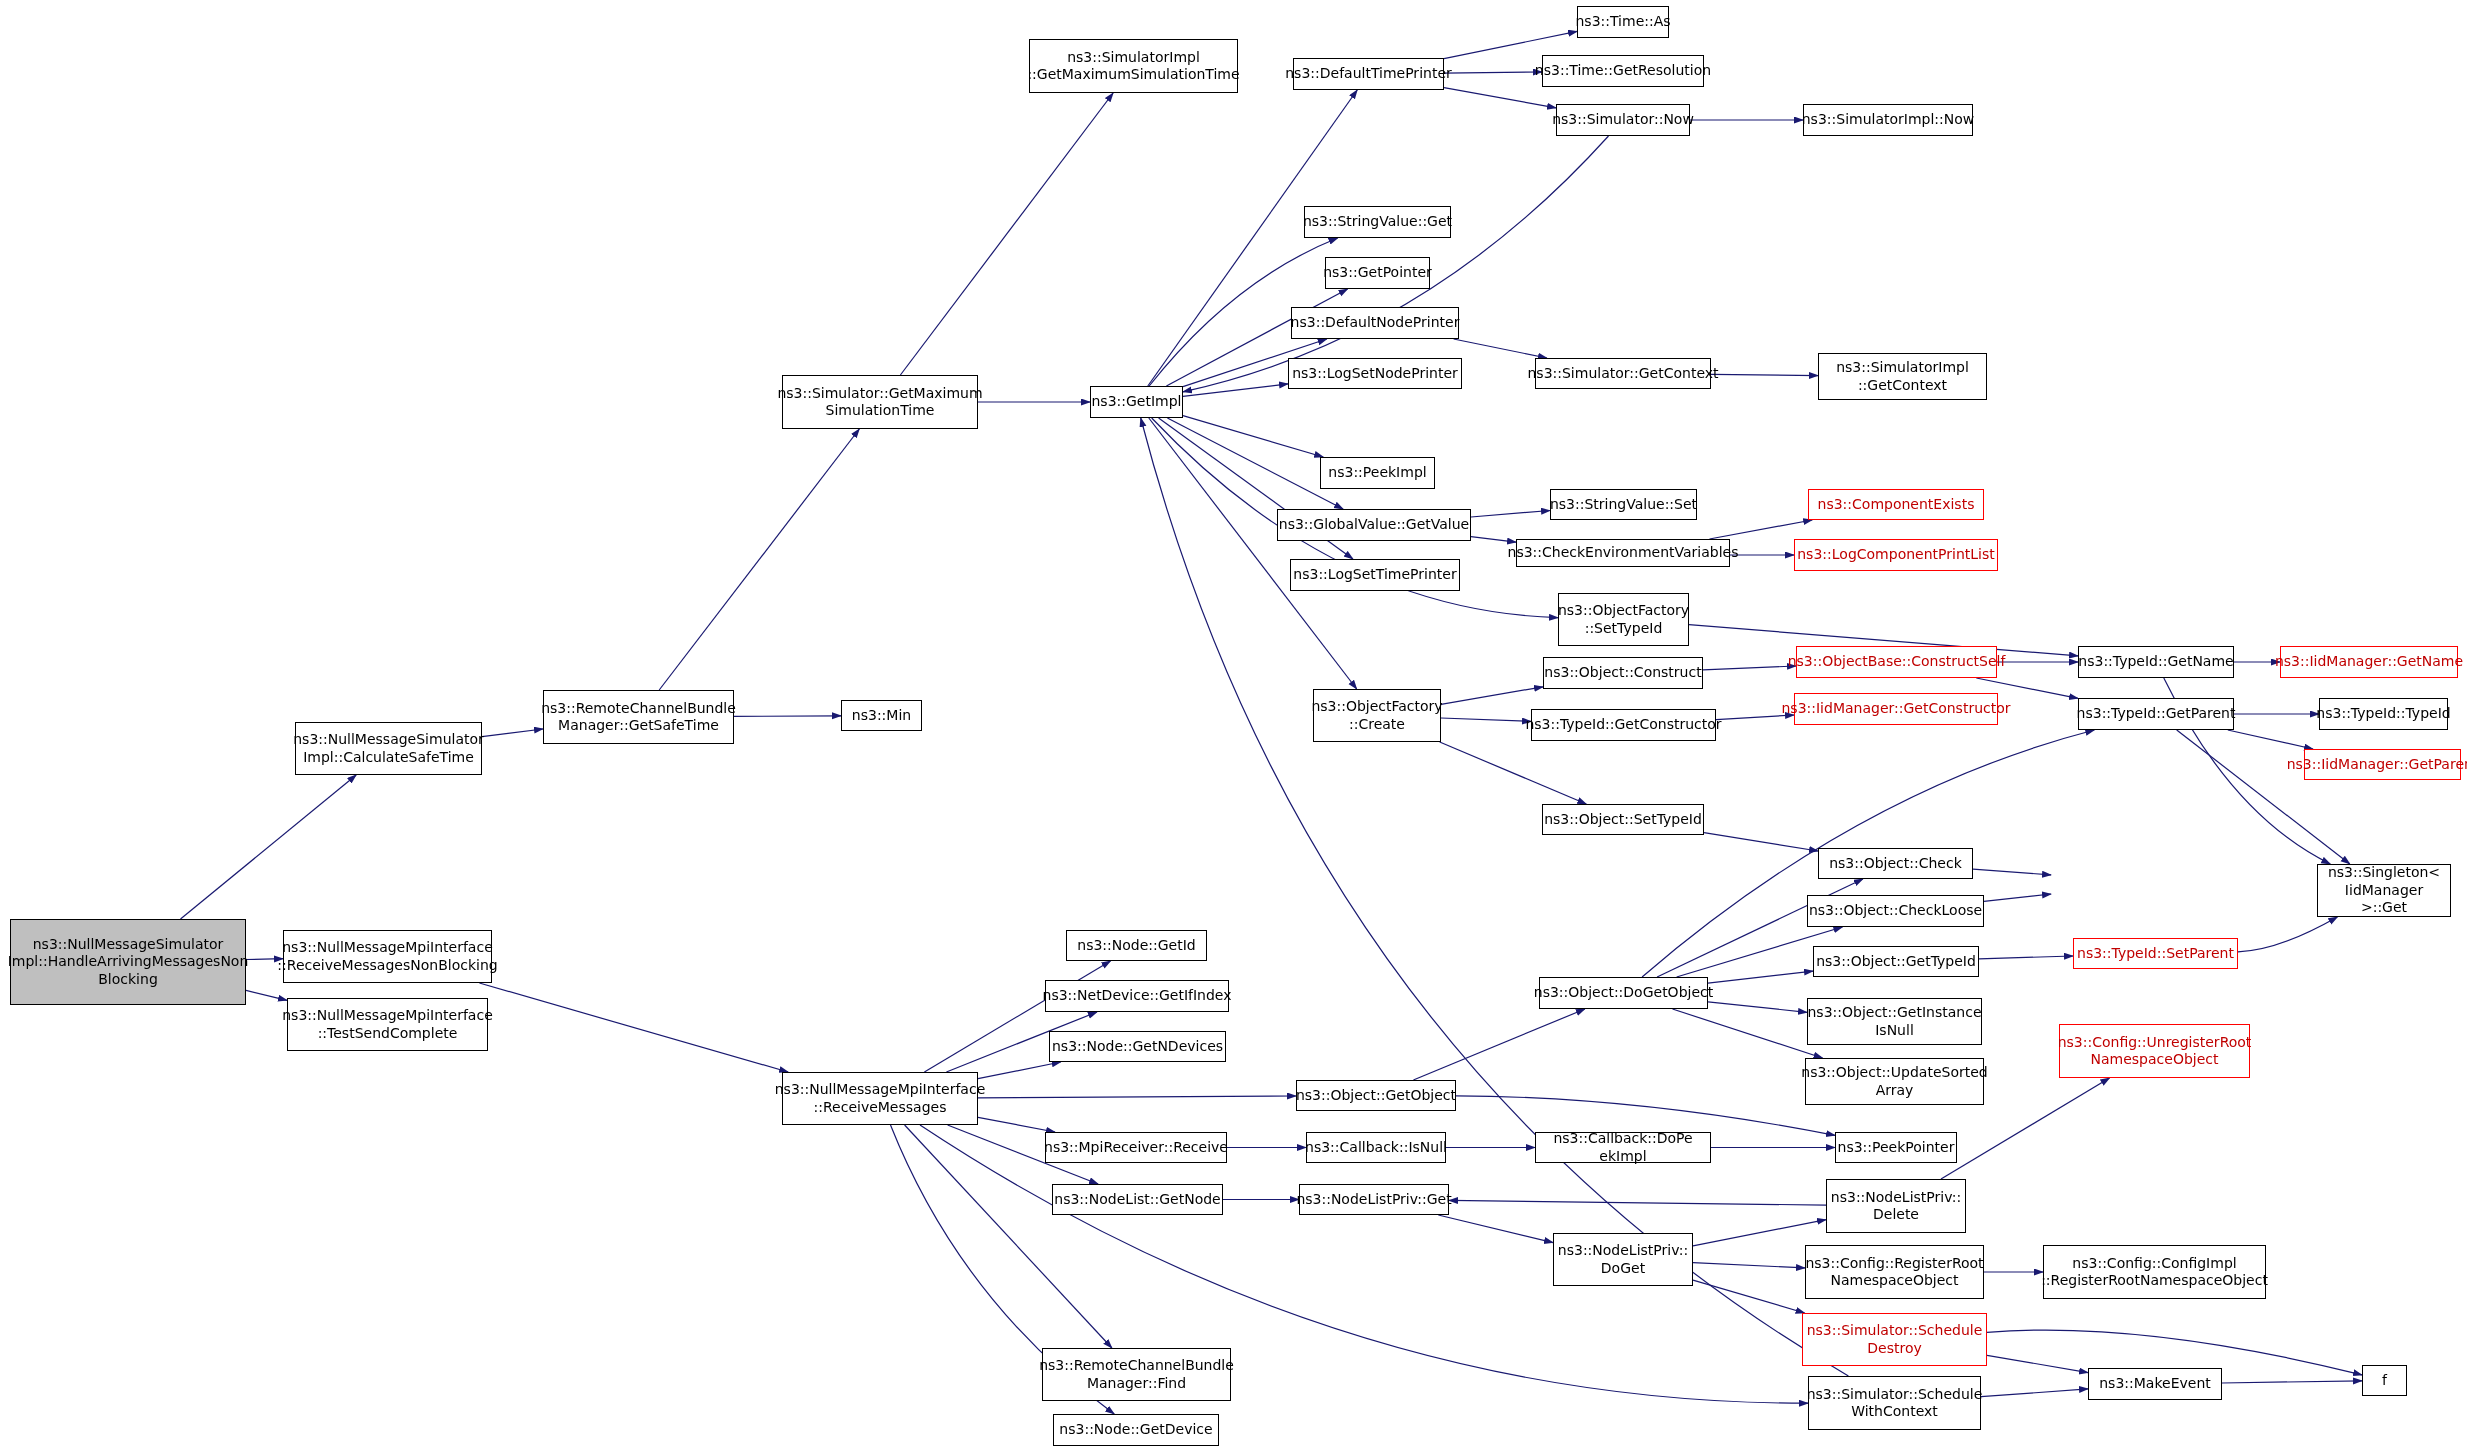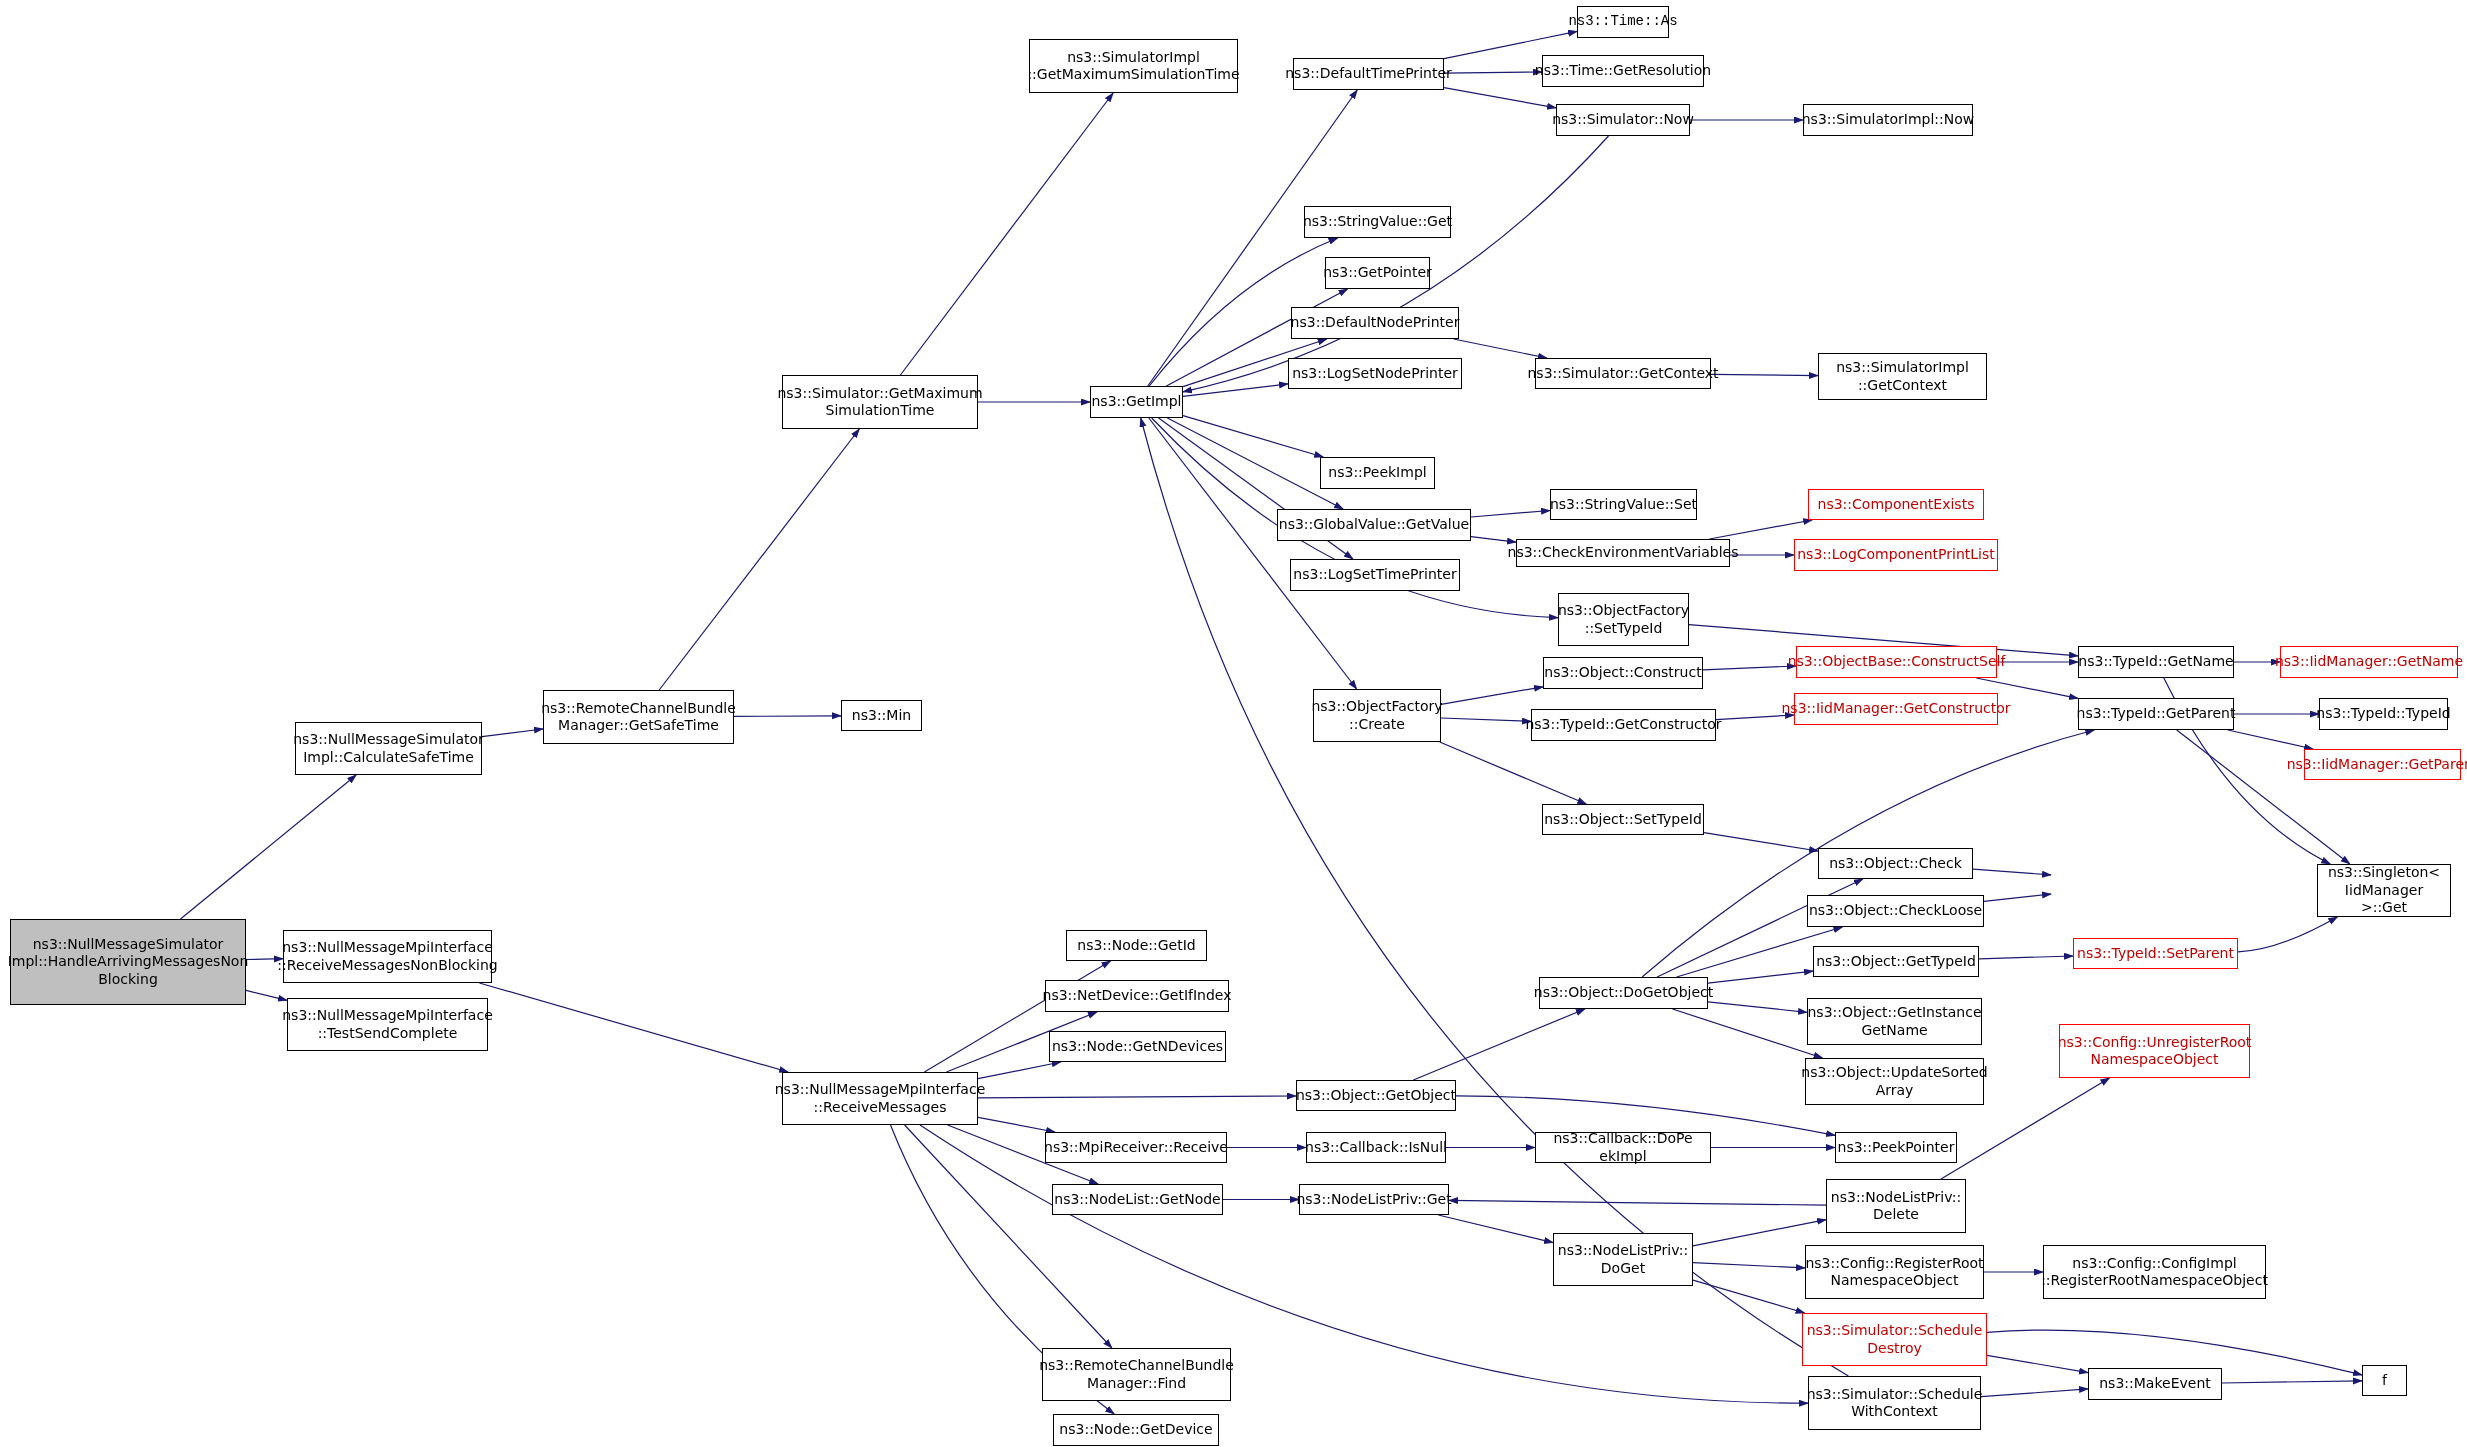--- a/index.html
+++ b/index.html
@@ -121,21 +121,21 @@
 ::TestSendComplete</div>
     <div class="node" style="left: 543px; top: 690px; width: 191px; height: 54px;">ns3::RemoteChannelBundle
 Manager::GetSafeTime</div>
     <div class="node" style="left: 841px; top: 700px; width: 81px; height: 31px;">ns3::Min</div>
     <div class="node" style="left: 782px; top: 375px; width: 196px; height: 54px;">ns3::Simulator::GetMaximum
 SimulationTime</div>
     <div class="node" style="left: 1029px; top: 39px; width: 209px; height: 54px;">ns3::SimulatorImpl
 ::GetMaximumSimulationTime</div>
     <div class="node" style="left: 1090px; top: 386px; width: 93px; height: 32px;">ns3::GetImpl</div>
     <div class="node" style="left: 1293px; top: 58px; width: 151px; height: 32px;">ns3::DefaultTimePrinter</div>
-    <div class="node" style="left: 1577px; top: 6px; width: 92px; height: 32px; font-family: Liberation Mono, monospace;">ns3::Time::As</div>
+    <div class="node" style="left: 1577px; top: 6px; width: 92px; height: 32px;">ns3::Time::As</div>
     <div class="node" style="left: 1542px; top: 55px; width: 162px; height: 32px;">ns3::Time::GetResolution</div>
     <div class="node" style="left: 1556px; top: 104px; width: 134px; height: 32px;">ns3::Simulator::Now</div>
     <div class="node" style="left: 1803px; top: 104px; width: 170px; height: 32px;">ns3::SimulatorImpl::Now</div>
     <div class="node" style="left: 1304px; top: 206px; width: 147px; height: 32px;">ns3::StringValue::Get</div>
     <div class="node" style="left: 1325px; top: 257px; width: 105px; height: 32px;">ns3::GetPointer</div>
     <div class="node" style="left: 1291px; top: 307px; width: 168px; height: 32px;">ns3::DefaultNodePrinter</div>
     <div class="node" style="left: 1288px; top: 358px; width: 174px; height: 31px;">ns3::LogSetNodePrinter</div>
     <div class="node" style="left: 1535px; top: 358px; width: 176px; height: 31px;">ns3::Simulator::GetContext</div>
     <div class="node" style="left: 1818px; top: 353px; width: 169px; height: 47px;">ns3::SimulatorImpl
 ::GetContext</div>
@@ -160,21 +160,21 @@
     <div class="node" style="left: 2319px; top: 698px; width: 129px; height: 32px;">ns3::TypeId::TypeId</div>
     <div class="node truncated" style="left: 2304px; top: 749px; width: 157px; height: 31px;">ns3::IidManager::GetParent</div>
     <div class="node" style="left: 1542px; top: 804px; width: 162px; height: 31px;">ns3::Object::SetTypeId</div>
     <div class="node" style="left: 1818px; top: 848px; width: 155px; height: 31px;">ns3::Object::Check</div>
     <div class="node" style="left: 2317px; top: 864px; width: 134px; height: 53px;">ns3::Singleton&lt; IidManager
 &gt;::Get</div>
     <div class="node" style="left: 1807px; top: 895px; width: 177px; height: 32px;">ns3::Object::CheckLoose</div>
     <div class="node" style="left: 1813px; top: 946px; width: 166px; height: 31px;">ns3::Object::GetTypeId</div>
     <div class="node truncated" style="left: 2073px; top: 938px; width: 165px; height: 31px;">ns3::TypeId::SetParent</div>
     <div class="node" style="left: 1807px; top: 998px; width: 175px; height: 47px;">ns3::Object::GetInstance
-GetName</div>
+IsNull</div>
     <div class="node" style="left: 1805px; top: 1058px; width: 179px; height: 47px;">ns3::Object::UpdateSorted
 Array</div>
     <div class="node" style="left: 1539px; top: 977px; width: 169px; height: 32px;">ns3::Object::DoGetObject</div>
     <div class="node truncated" style="left: 2059px; top: 1024px; width: 191px; height: 54px;">ns3::Config::UnregisterRoot
 NamespaceObject</div>
     <div class="node" style="left: 1066px; top: 930px; width: 141px; height: 31px;">ns3::Node::GetId</div>
     <div class="node" style="left: 1045px; top: 980px; width: 184px; height: 32px;">ns3::NetDevice::GetIfIndex</div>
     <div class="node" style="left: 1049px; top: 1031px; width: 177px; height: 31px;">ns3::Node::GetNDevices</div>
     <div class="node" style="left: 782px; top: 1072px; width: 196px; height: 53px;">ns3::NullMessageMpiInterface
 ::ReceiveMessages</div>

